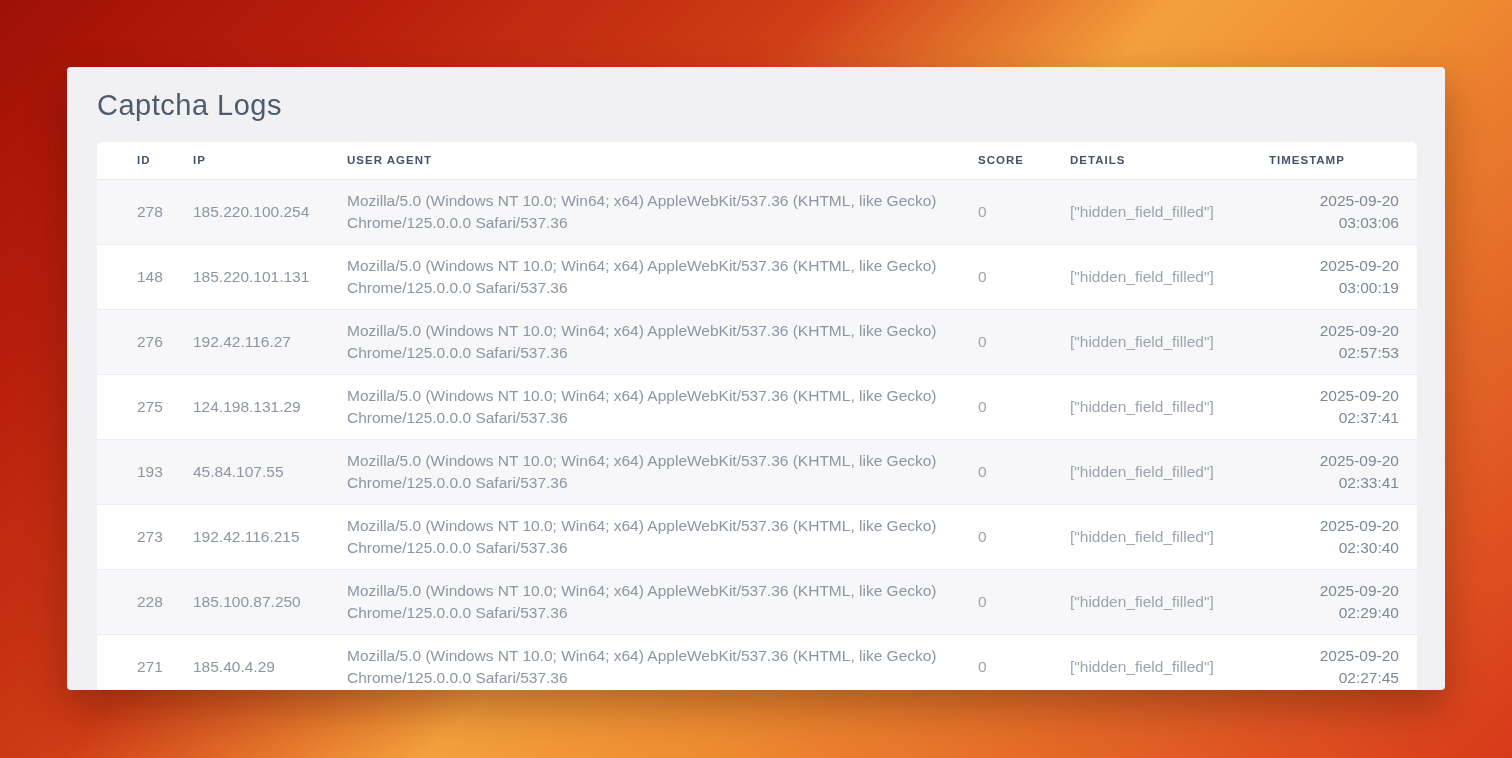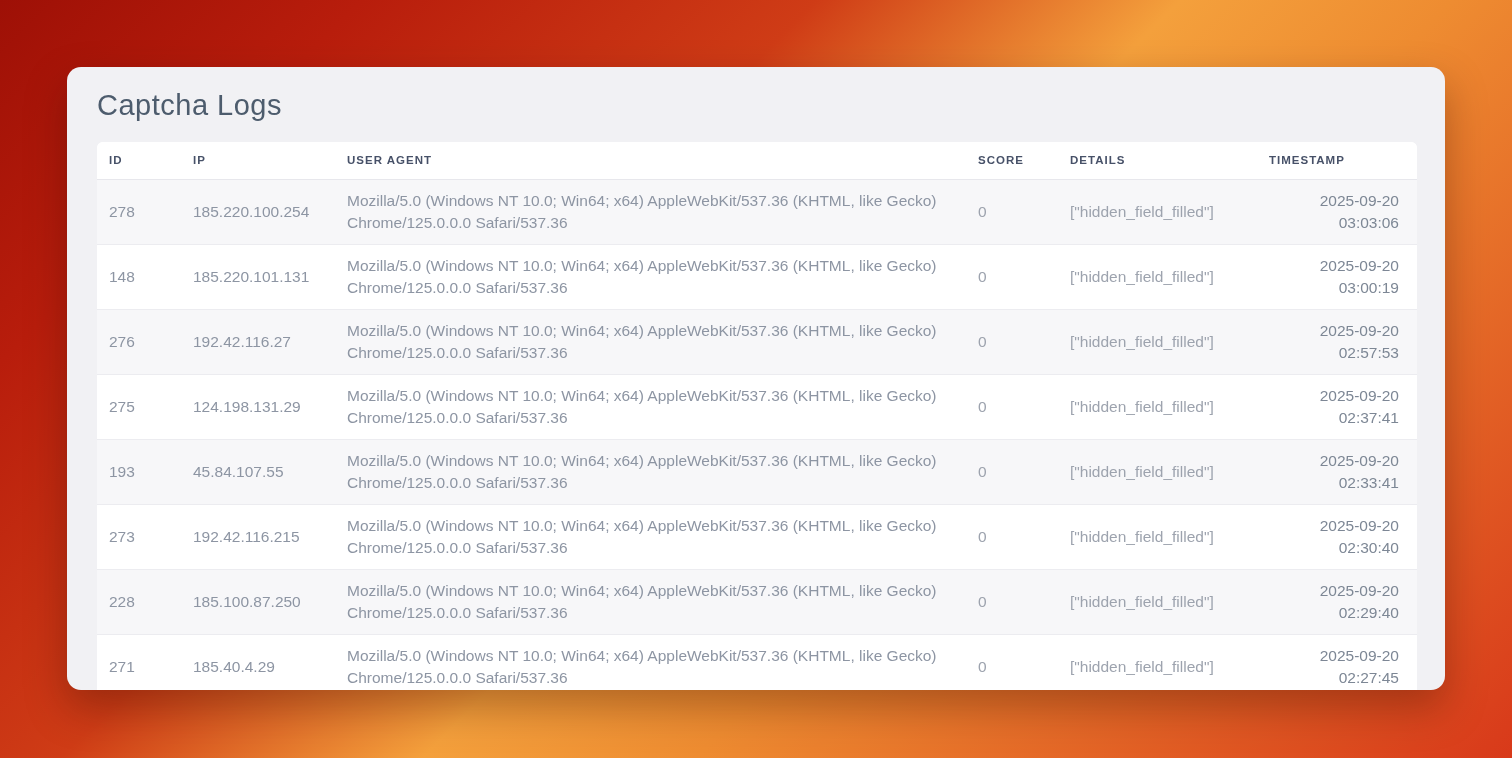--- a/index.html
+++ b/index.html
@@ -17,21 +17,21 @@
       #ee8c31 64%,
       #d8391a 100%);
   }
   .card {
     position: absolute;
     left: 67px;
     top: 67px;
     width: 1378px;
     height: 623px;
     background: #f1f1f4;
-    border-radius: 14px;
+    border-radius: 4px;
     overflow: hidden;
     box-shadow: 0 18px 40px rgba(60, 15, 0, 0.35);
   }
   .card-title {
     margin: 22px 30px 20px 30px;
     font-size: 29px;
     font-weight: 500;
     letter-spacing: 0.5px;
     color: #4d5c6d;
   }
@@ -58,21 +58,21 @@
     text-align: left;
     font-size: 11.5px;
     font-weight: 700;
     letter-spacing: 1px;
     text-transform: uppercase;
     color: #475168;
     padding: 0 14px 0 0;
     border-bottom: 1px solid #e7e7ec;
     vertical-align: middle;
   }
-  th:first-child, td:first-child { padding-left: 12px; }
+  th:first-child, td:first-child { padding-left: 40px; }
 
   tbody tr { height: 65px; background: #ffffff; }
   tbody tr:nth-child(odd) { background: #f7f7f9; }
   tbody tr + tr td { border-top: 1px solid #ececf0; }
   td {
     font-size: 15.5px;
     line-height: 22px;
     color: #8d95a3;
     padding: 10px 18px 10px 0;
     vertical-align: middle;

